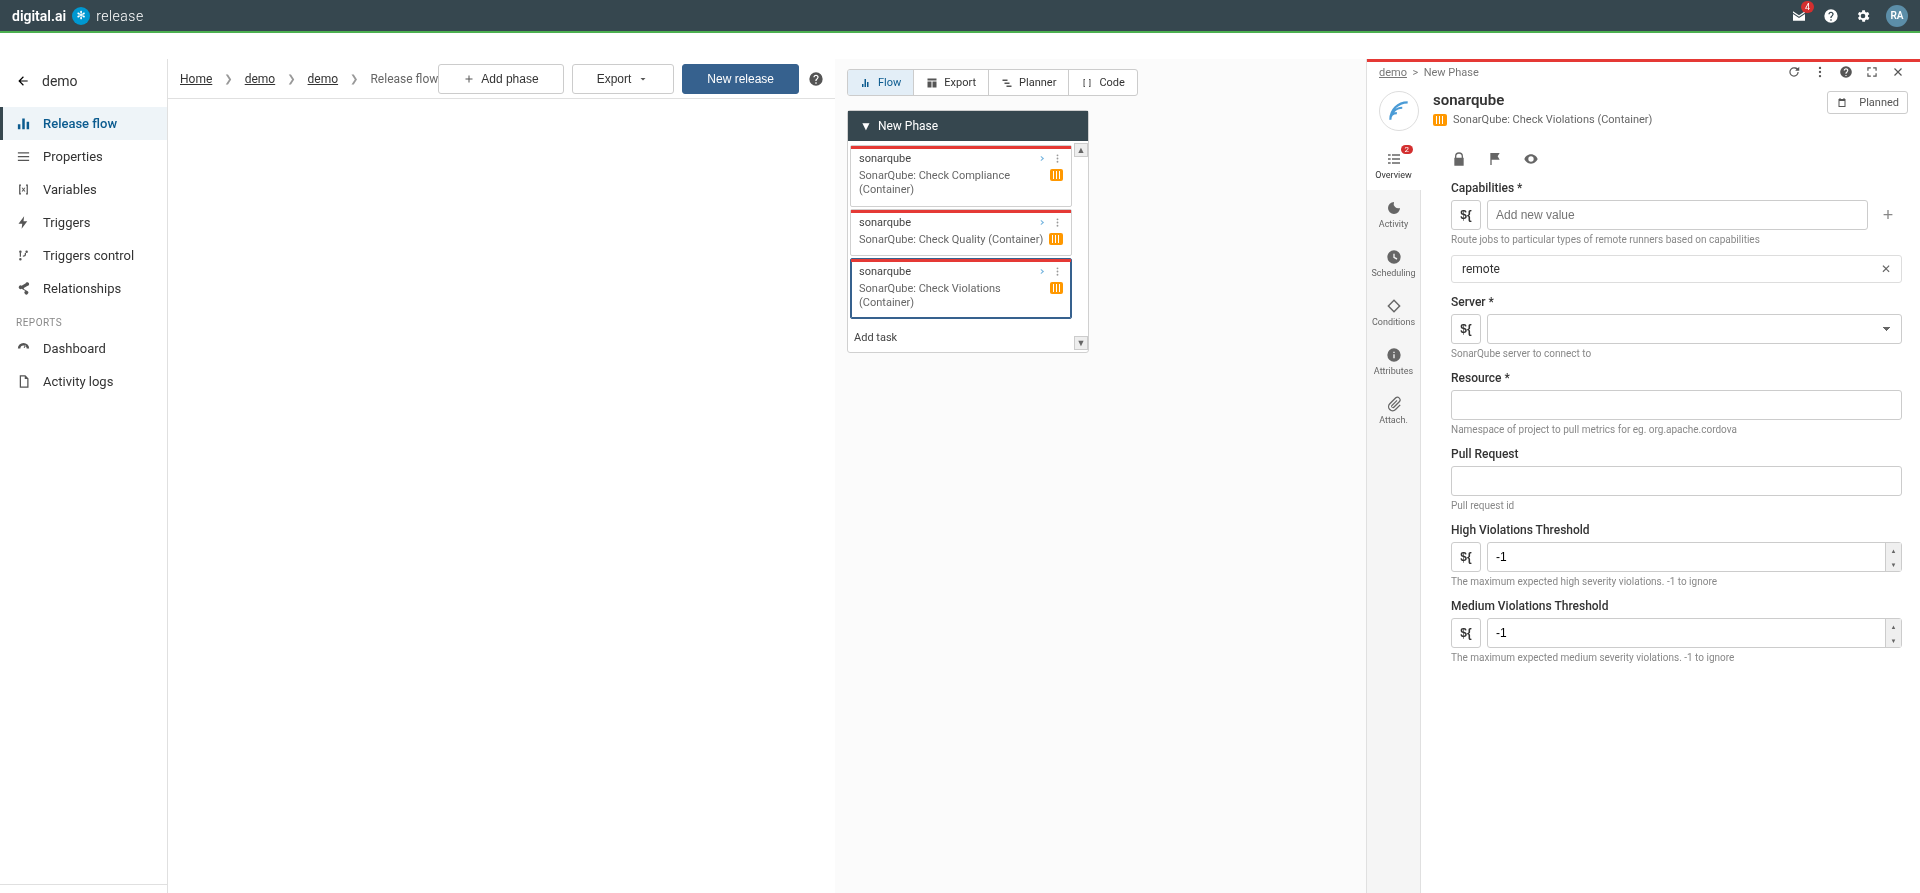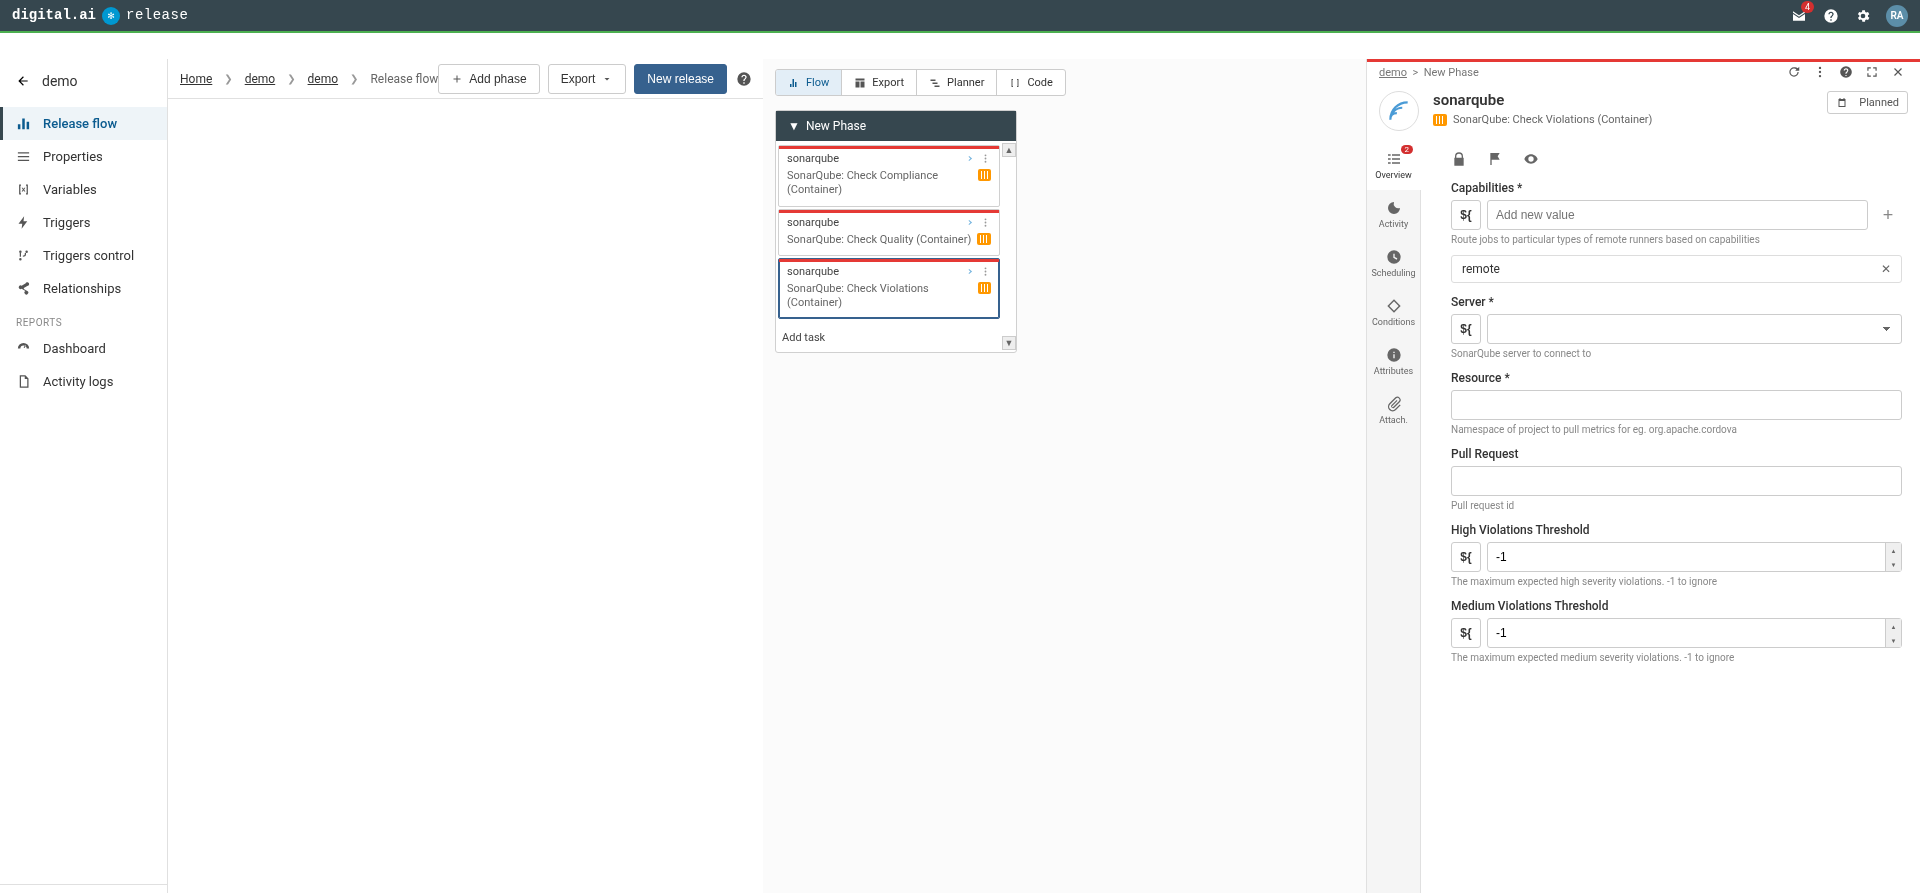--- a/index.html
+++ b/index.html
@@ -1,19 +1,19 @@
 <!DOCTYPE html>
 <html><head>
 <meta charset="utf-8">
 <style>
 * { box-sizing: border-box; margin: 0; padding: 0; }
 body { font-family: -apple-system, BlinkMacSystemFont, "Segoe UI", Roboto, sans-serif; font-size: 13px; color: #333; background: #fff; overflow: hidden; }
 .topbar { height: 31px; background: #36474f; display: flex; align-items: center; justify-content: space-between; padding: 0 12px; color: #fff; position: relative; }
 .topbar::after { content: ""; position: absolute; bottom: -2px; left: 0; right: 0; height: 2px; background: #4caf50; }
-.brand { display: flex; align-items: flex-start; gap: 6px; font-size: 14px; font-family: Liberation Mono, monospace; }
+.brand { display: flex; align-items: center; gap: 6px; font-size: 14px; }
 .brand-logo { font-weight: 600; }
 .brand-icon { width: 18px; height: 18px; background: #0098d1; border-radius: 50%; display: inline-flex; align-items: center; justify-content: center; font-size: 11px; }
 .brand-text { font-weight: 300; letter-spacing: 0.5px; }
 .topbar-right { display: flex; align-items: center; gap: 14px; }
 .top-icon { width: 18px; height: 18px; display: inline-flex; align-items: center; justify-content: center; position: relative; cursor: pointer; color: #fff; }
 .top-icon svg { width: 16px; height: 16px; fill: currentColor; }
 .badge-dot { position: absolute; top: -6px; right: -6px; background: #d32f2f; color: #fff; font-size: 9px; border-radius: 8px; padding: 1px 4px; }
 .avatar-chip { width: 22px; height: 22px; border-radius: 50%; background: #5c8ea8; color: #fff; display: flex; align-items: center; justify-content: center; font-size: 10px; font-weight: 600; }
 
 .layout { display: flex; height: calc(100vh - 33px); margin-top: 28px; }
@@ -30,21 +30,21 @@
 .sidebar-footer { padding: 10px; display: flex; justify-content: flex-end; border-top: 1px solid #e0e0e0; }
 .sidebar-footer svg { width: 14px; height: 14px; cursor: pointer; fill: #555; }
 
 .main { flex: 1; display: flex; flex-direction: row; min-width: 0; }
 .main-header { height: 40px; border-bottom: 1px solid #e0e0e0; display: flex; align-items: center; justify-content: space-between; padding: 0 10px 0 12px; }
 .breadcrumb { display: flex; align-items: center; gap: 12px; font-size: 12px; }
 .breadcrumb a { color: #333; text-decoration: underline; }
 .breadcrumb .bc-sep { color: #999; font-size: 10px; }
 .breadcrumb .bc-current { color: #666; }
 .main-header-right { display: flex; align-items: center; gap: 8px; }
-.btn { display: inline-flex; align-items: center; gap: 6px; padding: 7px 12px; border: 1px solid #ccc; border-radius: 3px; background: #fff; font-size: 12px; cursor: pointer; color: #333; justify-content: flex-end; }
+.btn { display: inline-flex; align-items: center; gap: 6px; padding: 7px 24px; border: 1px solid #ccc; border-radius: 3px; background: #fff; font-size: 12px; cursor: pointer; color: #333; justify-content: flex-end; }
 .btn svg { width: 12px; height: 12px; fill: #555; }
 .btn-primary { background: #36618e; border-color: #36618e; color: #fff; }
 .icon-btn-plain { width: 18px; height: 18px; display: inline-flex; align-items: center; justify-content: center; cursor: pointer; }
 .icon-btn-plain svg { width: 16px; height: 16px; fill: #555; }
 
 .main-body { flex: 1; background: #fbfbfb; display: flex; overflow: auto; }
 .flow-area { flex: 1; padding: 10px 12px; }
 .view-tabs { display: inline-flex; border: 1px solid #ccc; border-radius: 3px; overflow: hidden; background: #fff; }
 .view-tab { display: flex; align-items: center; gap: 6px; padding: 6px 12px; font-size: 11px; cursor: pointer; border-right: 1px solid #ccc; color: #333; }
 .view-tab:last-child { border-right: none; }

